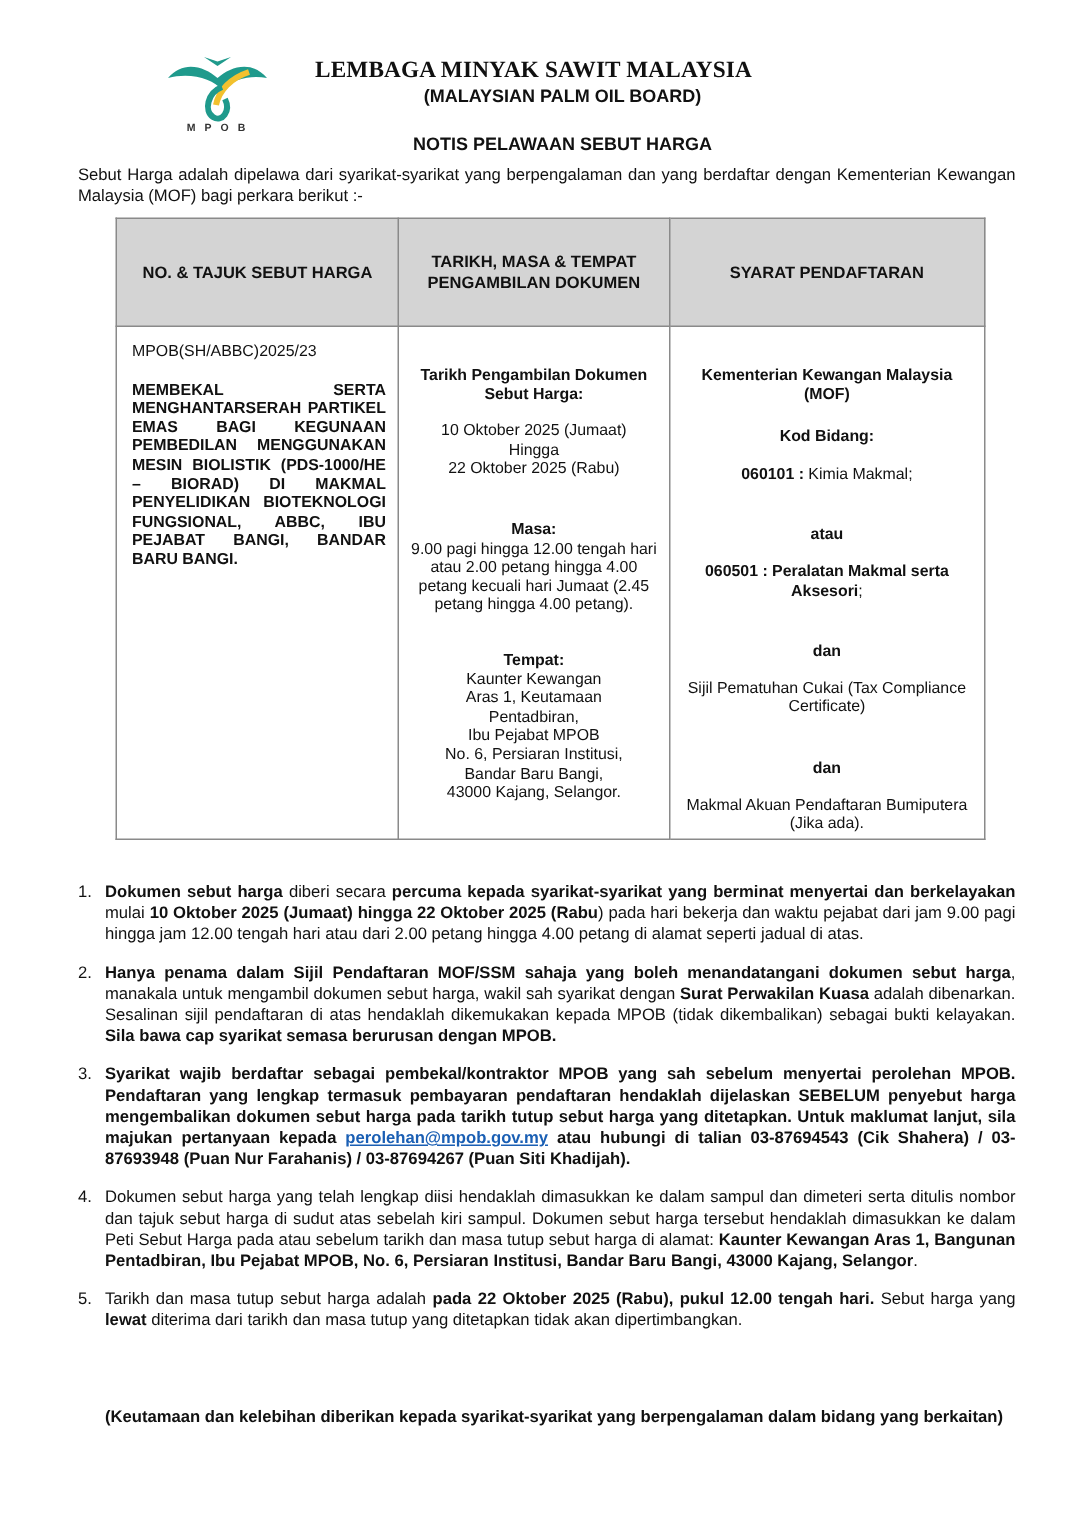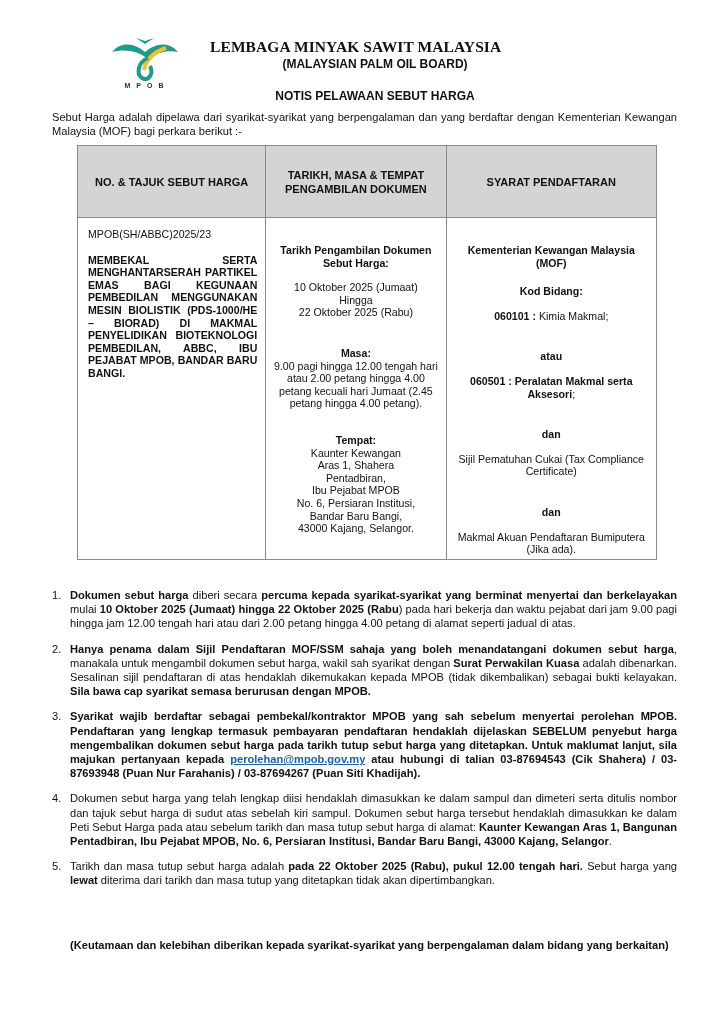--- a/index.html
+++ b/index.html
@@ -80,35 +80,35 @@
 <table class="main">
   <tbody>
       <tr>
     <th>NO.  &amp; TAJUK SEBUT HARGA</th>
     <th>TARIKH, MASA &amp; TEMPAT PENGAMBILAN DOKUMEN</th>
     <th>SYARAT  PENDAFTARAN</th>
   </tr>
   <tr>
     <td class="col1">
       <div class="ref">MPOB(SH/ABBC)2025/23</div>
-      <div class="tajuk">MEMBEKAL SERTA MENGHANTARSERAH PARTIKEL EMAS BAGI KEGUNAAN PEMBEDILAN MENGGUNAKAN MESIN BIOLISTIK (PDS-1000/HE – BIORAD) DI MAKMAL PENYELIDIKAN BIOTEKNOLOGI PEMBEDILAN, ABBC, IBU PEJABAT MPOB, BANDAR BARU BANGI.</div>
+      <div class="tajuk">MEMBEKAL SERTA MENGHANTARSERAH PARTIKEL EMAS BAGI KEGUNAAN PEMBEDILAN MENGGUNAKAN MESIN BIOLISTIK (PDS-1000/HE – BIORAD) DI MAKMAL PENYELIDIKAN BIOTEKNOLOGI FUNGSIONAL, ABBC, IBU PEJABAT BANGI, BANDAR BARU BANGI.</div>
     </td>
     <td class="col2">
       <div class="b">Tarikh Pengambilan Dokumen Sebut Harga:</div>
       <div class="gap"></div>
       <div>10 Oktober 2025 (Jumaat)</div>
       <div>Hingga</div>
       <div>22 Oktober 2025 (Rabu)</div>
       <div class="gap"></div>
       <div class="b">Masa:</div>
       <div>9.00 pagi hingga 12.00 tengah hari atau 2.00 petang hingga 4.00 petang kecuali hari Jumaat (2.45 petang hingga 4.00 petang).</div>
       <div class="gap-s"></div>
       <div class="b">Tempat:</div>
       <div>Kaunter Kewangan</div>
-      <div>Aras 1, Shahera</div>
+      <div>Aras 1, Keutamaan</div>
       <div>Pentadbiran,</div>
       <div>Ibu Pejabat MPOB</div>
       <div>No. 6, Persiaran Institusi,</div>
       <div>Bandar Baru Bangi,</div>
       <div>43000 Kajang, Selangor.</div>
     </td>
     <td class="col3">
       <div class="b">Kementerian Kewangan Malaysia (MOF)</div>
       <div class="b">Kod Bidang:</div>
       <div class="gap"></div>

